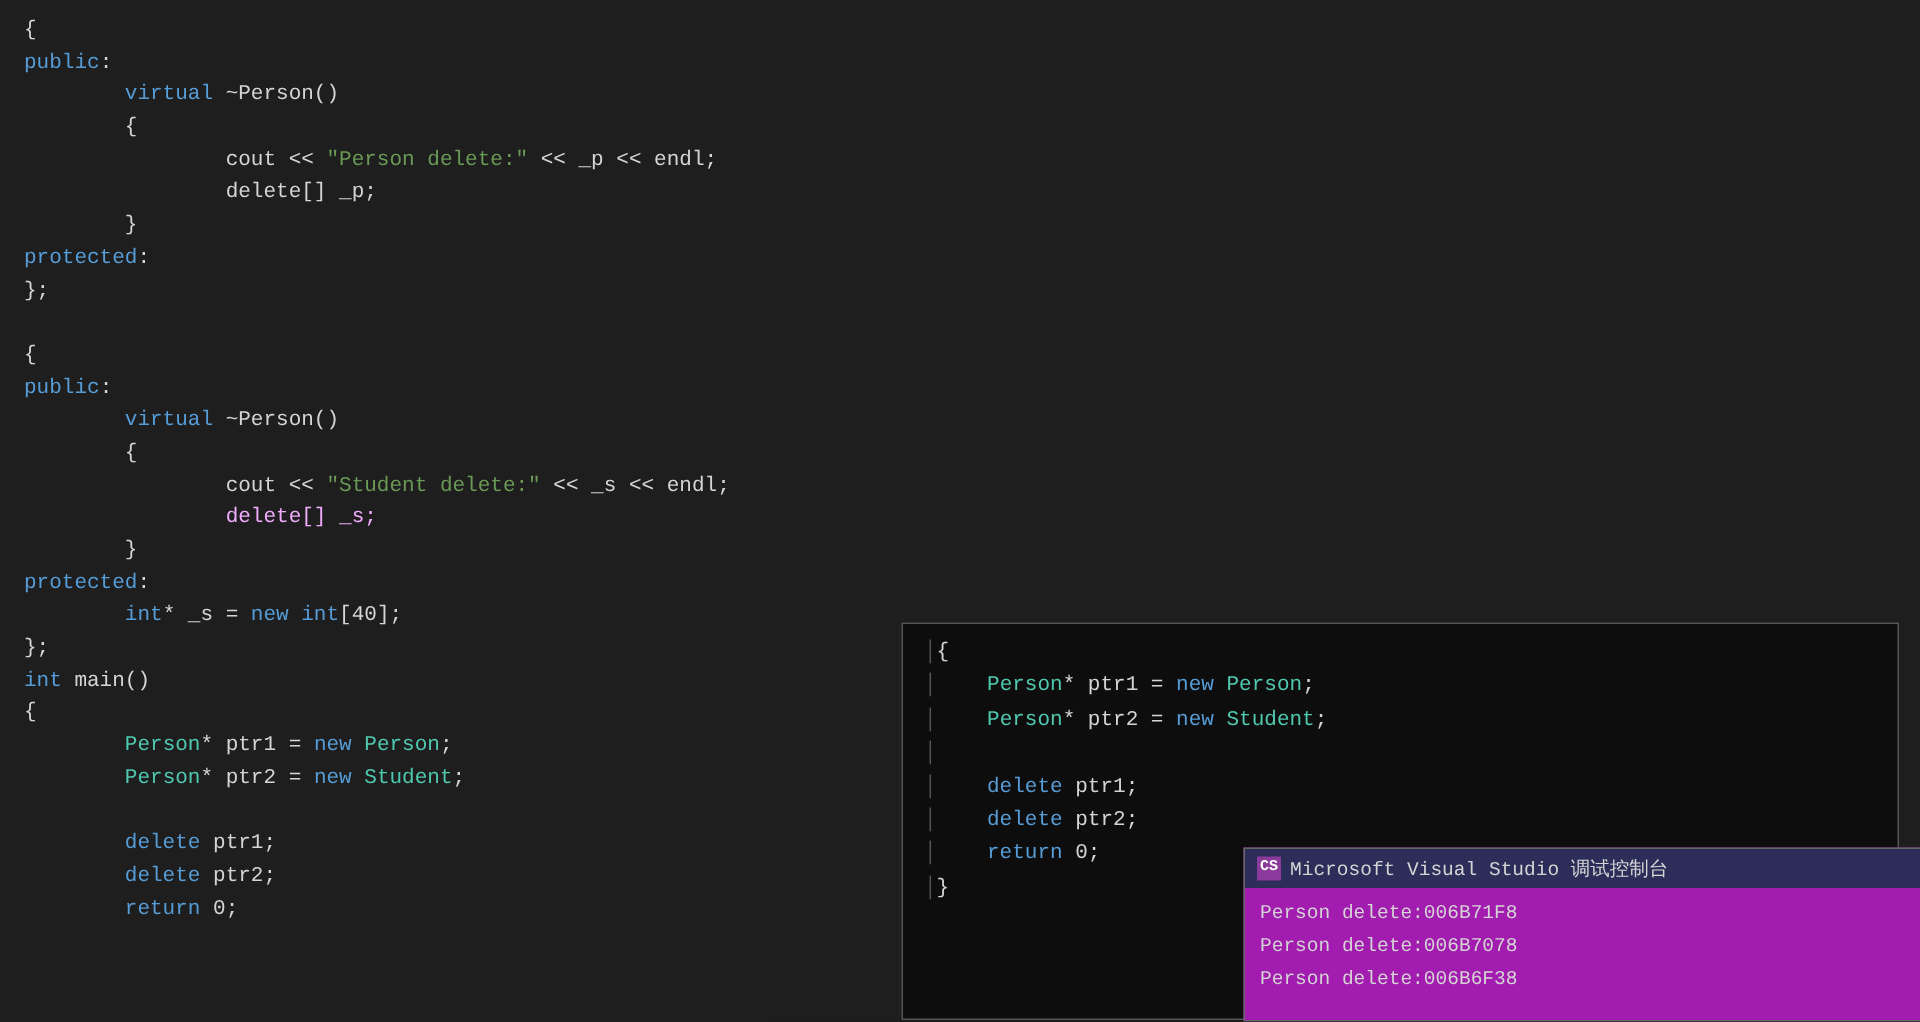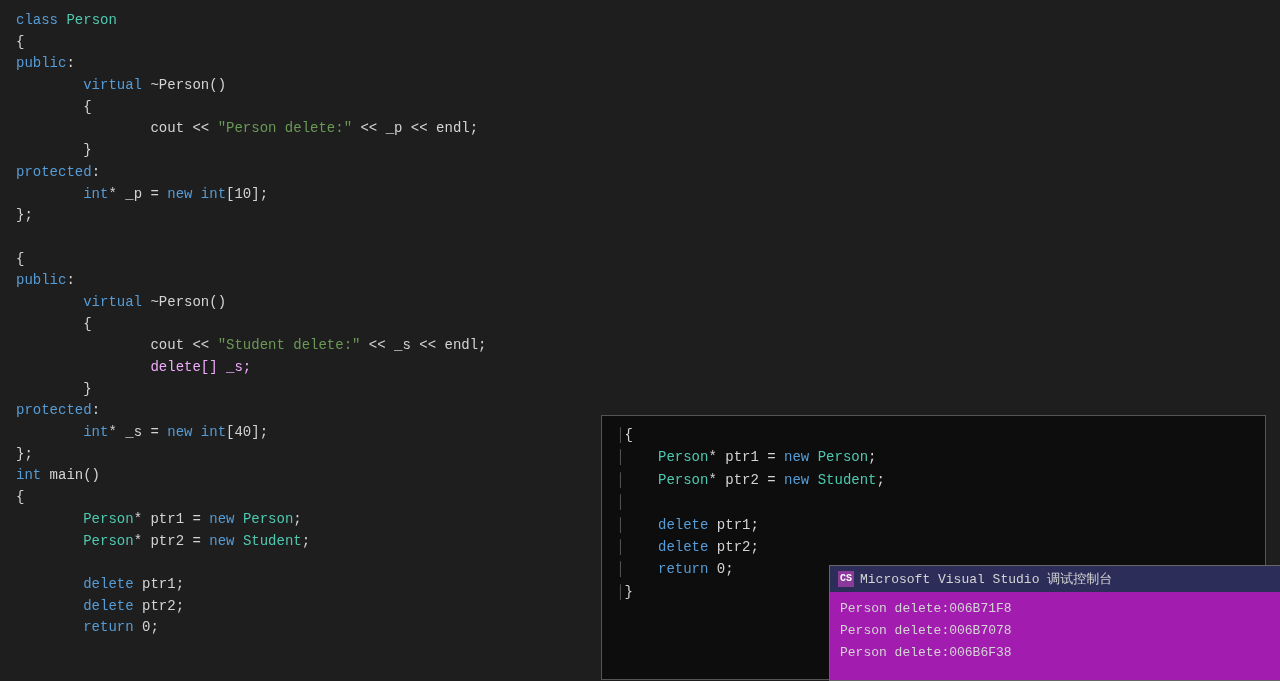--- a/index.html
+++ b/index.html
@@ -95,29 +95,28 @@
       font-size: 13px;
       color: #d4d4d4;
       line-height: 1.7;
     }
   </style>
 </head>
 <body>
 
 <div class="code-editor">
 
-<span class="code-line"><span style="color: rgb(86, 156, 214);">class </span><span style="color: rgb(78, 201, 176);">Person</span></span>
     <span class="code-line"><span style="color: rgb(212, 212, 212);">{</span></span>
     <span class="code-line"><span style="color: rgb(86, 156, 214);">public</span><span style="color: rgb(212, 212, 212);">:</span></span>
     <span class="code-line"><span style="color: rgb(86, 156, 214);">        virtual </span><span style="color: rgb(212, 212, 212);">~Person()</span></span>
     <span class="code-line"><span style="color: rgb(212, 212, 212);">        {</span></span>
     <span class="code-line"><span style="color: rgb(212, 212, 212);">                cout &lt;&lt; </span><span style="color: rgb(106, 153, 85);">"Person delete:"</span><span style="color: rgb(212, 212, 212);"> &lt;&lt; _p &lt;&lt; endl;</span></span>
+    <span class="code-line"><span style="color: rgb(212, 212, 212);">                delete[] _p;</span></span>
     <span class="code-line"><span style="color: rgb(212, 212, 212);">        }</span></span>
     <span class="code-line"><span style="color: rgb(86, 156, 214);">protected</span><span style="color: rgb(212, 212, 212);">:</span></span>
-    <span class="code-line"><span style="color: rgb(86, 156, 214);">        int</span><span style="color: rgb(212, 212, 212);">* _p = </span><span style="color: rgb(86, 156, 214);">new </span><span style="color: rgb(86, 156, 214);">int</span><span style="color: rgb(212, 212, 212);">[10];</span></span>
     <span class="code-line"><span style="color: rgb(212, 212, 212);">};</span></span>
     <span class="code-line">&nbsp;</span>
     <span class="code-line"><span style="color: rgb(212, 212, 212);">{</span></span>
     <span class="code-line"><span style="color: rgb(86, 156, 214);">public</span><span style="color: rgb(212, 212, 212);">:</span></span>
     <span class="code-line"><span style="color: rgb(86, 156, 214);">        virtual </span><span style="color: rgb(212, 212, 212);">~Person()</span></span>
     <span class="code-line"><span style="color: rgb(212, 212, 212);">        {</span></span>
     <span class="code-line"><span style="color: rgb(212, 212, 212);">                cout &lt;&lt; </span><span style="color: rgb(106, 153, 85);">"Student delete:"</span><span style="color: rgb(212, 212, 212);"> &lt;&lt; _s &lt;&lt; endl;</span></span>
     <span class="code-line"><span style="color: #f0abfc;">                delete[] _s;</span></span>
     <span class="code-line"><span style="color: rgb(212, 212, 212);">        }</span></span>
     <span class="code-line"><span style="color: rgb(86, 156, 214);">protected</span><span style="color: rgb(212, 212, 212);">:</span></span>

